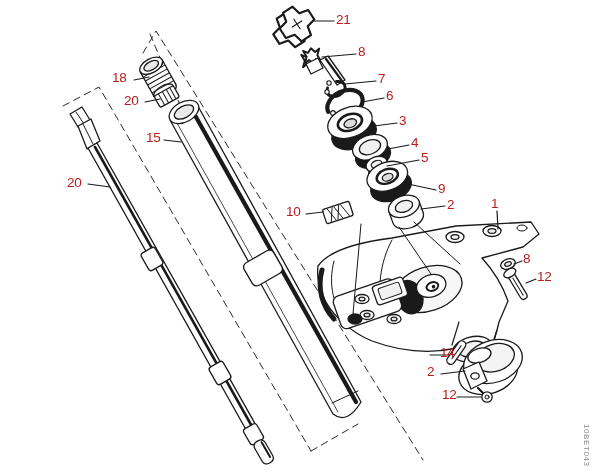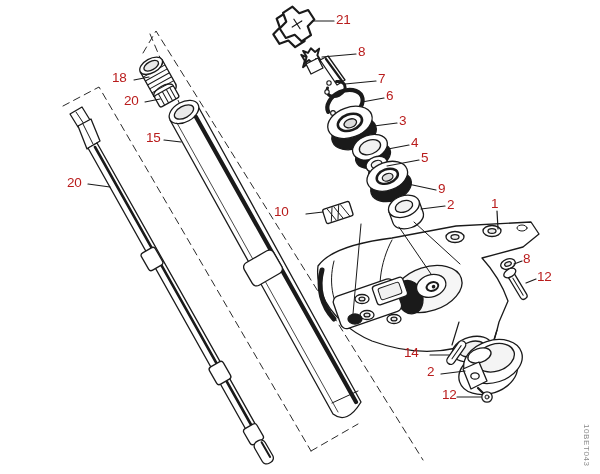--- a/index.html
+++ b/index.html
@@ -258,25 +258,25 @@
 
 <span class="callout" style="left:336px;top:13px">21</span>
 <span class="callout" style="left:358px;top:45px">8</span>
 <span class="callout" style="left:378px;top:72px">7</span>
 <span class="callout" style="left:386px;top:89px">6</span>
 <span class="callout" style="left:399px;top:114px">3</span>
 <span class="callout" style="left:411px;top:136px">4</span>
 <span class="callout" style="left:421px;top:151px">5</span>
 <span class="callout" style="left:438px;top:182px">9</span>
 <span class="callout" style="left:447px;top:198px">2</span>
-<span class="callout" style="left:274px;top:205px">10</span>
+<span class="callout" style="left:286px;top:205px">10</span>
 <span class="callout" style="left:491px;top:197px">1</span>
 <span class="callout" style="left:523px;top:252px">8</span>
 <span class="callout" style="left:537px;top:270px">12</span>
-<span class="callout" style="left:404px;top:346px">14</span>
+<span class="callout" style="left:440px;top:346px">14</span>
 <span class="callout" style="left:427px;top:365px">2</span>
 <span class="callout" style="left:442px;top:388px">12</span>
 <span class="callout" style="left:112px;top:71px">18</span>
 <span class="callout" style="left:124px;top:94px">20</span>
 <span class="callout" style="left:146px;top:131px">15</span>
 <span class="callout" style="left:67px;top:176px">20</span>
 
 <div class="watermark">10BET043</div>
 
 </div>

